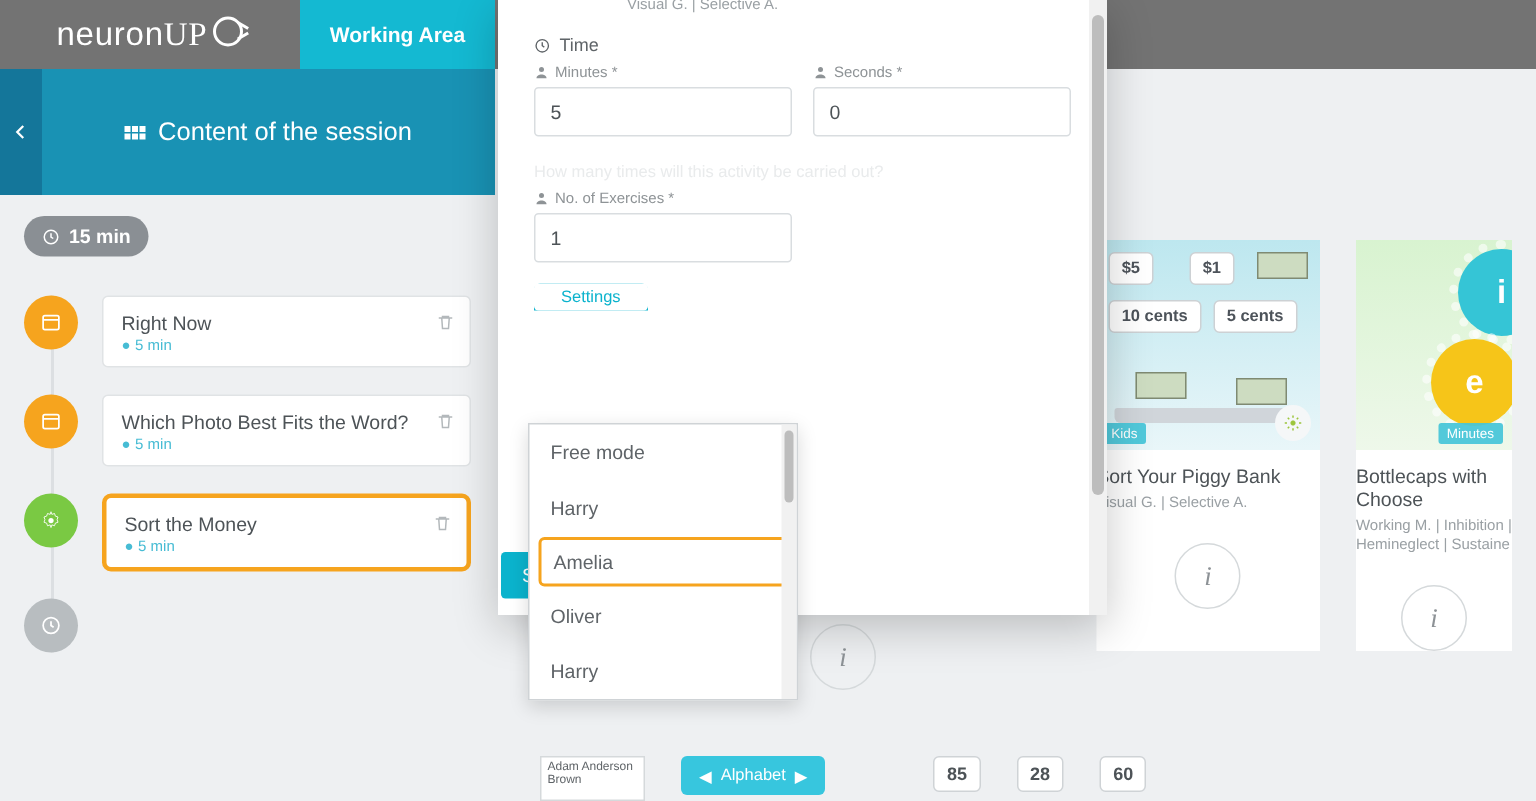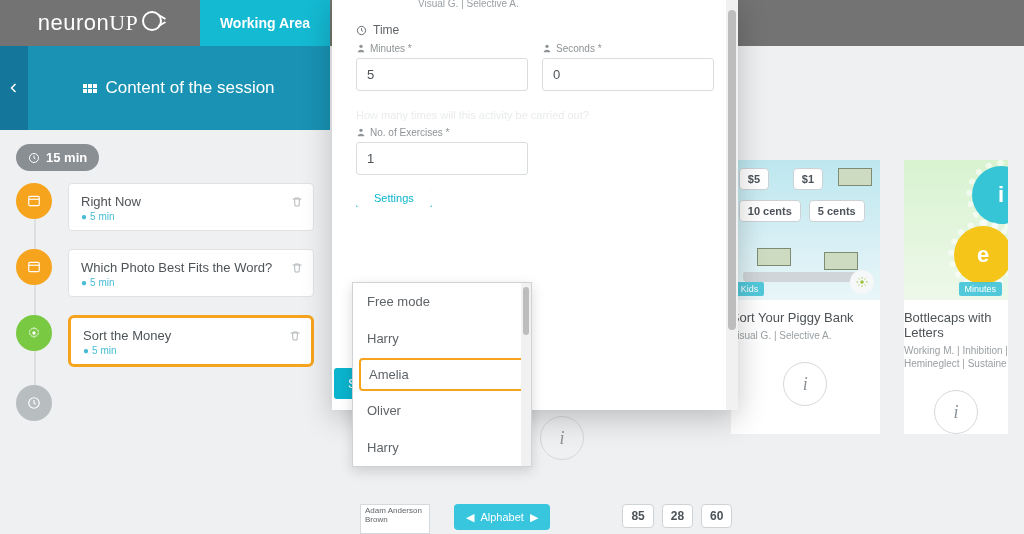--- a/index.html
+++ b/index.html
@@ -19,21 +19,21 @@
   .session-bar { position:absolute; top:46px; left:0; width:330px; height:84px; background:#1992b4; color:#fff; display:flex; align-items:center; }
   .back-btn { width:28px; height:84px; background:#14769a; display:flex; align-items:center; justify-content:center; }
   .session-title { flex:1; display:flex; align-items:center; justify-content:center; gap:8px; font-size:17px; }
   .grid-icon { display:inline-grid; grid-template-columns:4px 4px 4px; grid-template-rows:4px 4px; gap:1px; }
   .grid-icon span { background:#fff; }
 
   
   .left-col { position:absolute; left:0; top:130px; width:330px; padding:14px 16px 0 16px; }
   .duration-chip { background:#8a8f94; color:#fff; border-radius:16px; padding:6px 12px; display:inline-flex; align-items:center; gap:6px; font-size:13px; font-weight:600;}
   .duration-chip svg{width:12px;height:12px;}
-  .timeline { margin-top:12px; position:relative; }
+  .timeline { margin-top:26px; position:relative; }
   .timeline:before{content:"";position:absolute;left:18px;top:0;bottom:0;width:2px;background:#dcdfe2;}
   .node-row { display:flex; align-items:stretch; margin-bottom:18px; }
   .node { width:36px; height:36px; border-radius:50%; display:flex; align-items:center; justify-content:center; color:#fff; position:relative; z-index:1;}
   .node.orange{background:#f6a41e;}
   .node.green {background:#7ac943;}
   .node.grey  {background:#b8bdc0;}
   .card { flex:1; margin-left:16px; background:#fff; border:1px solid #e0e3e5; border-radius:4px; padding:10px 12px 8px 12px; position:relative; }
   .card.highlighted{border:3px solid #f6a41e;border-radius:6px;}
   .card-title{color:#4d5357;font-size:13px;}
   .card-time{color:#47bcd4;font-size:10px;margin-top:2px;display:flex;align-items:center;gap:3px;}
@@ -306,37 +306,37 @@
   <div class="gcard" style="width:120px;overflow:hidden">
     <div class="gimg" style="background:linear-gradient(#d8f3d0,#eef8ea);">
       <div class="cap t" style="top:6px;right:-22px;">
           <span>i</span>
         </div>
       <div class="cap y" style="bottom:16px;right:-4px;">
           <span>e</span>
         </div>
       <span class="badge" style="left:auto;right:6px;background:rgba(68,196,216,.92);">Minutes</span>
     </div>
-    <div class="gtitle">Bottlecaps with Letters</div>
+    <div class="gtitle">Bottlecaps with Choose</div>
     <div class="gtags">Working M. | Inhibition | Hemineglect | Sustaine</div>
     <div class="info-btn">i</div>
   </div>
 </div>
 
 <div class="info-row">
   <div class="info-btn" style="margin:0">i</div>
 </div>
 
 <div class="bottom-strip">
   <div class="namebox">Adam
 Anderson
 Brown</div>
   <div class="alpha-bar">
     <span>◀</span>
       <span>Alphabet</span>
       <span>▶</span>
   </div>
-  <div style="display:flex;gap:8px;padding-left:48px;">
+  <div style="display:flex;gap:24px;padding-left:48px;">
     <div class="mini-pill">85</div>
     <div class="mini-pill">28</div>
     <div class="mini-pill">60</div>
   </div>
 </div>
 
 </body></html>

